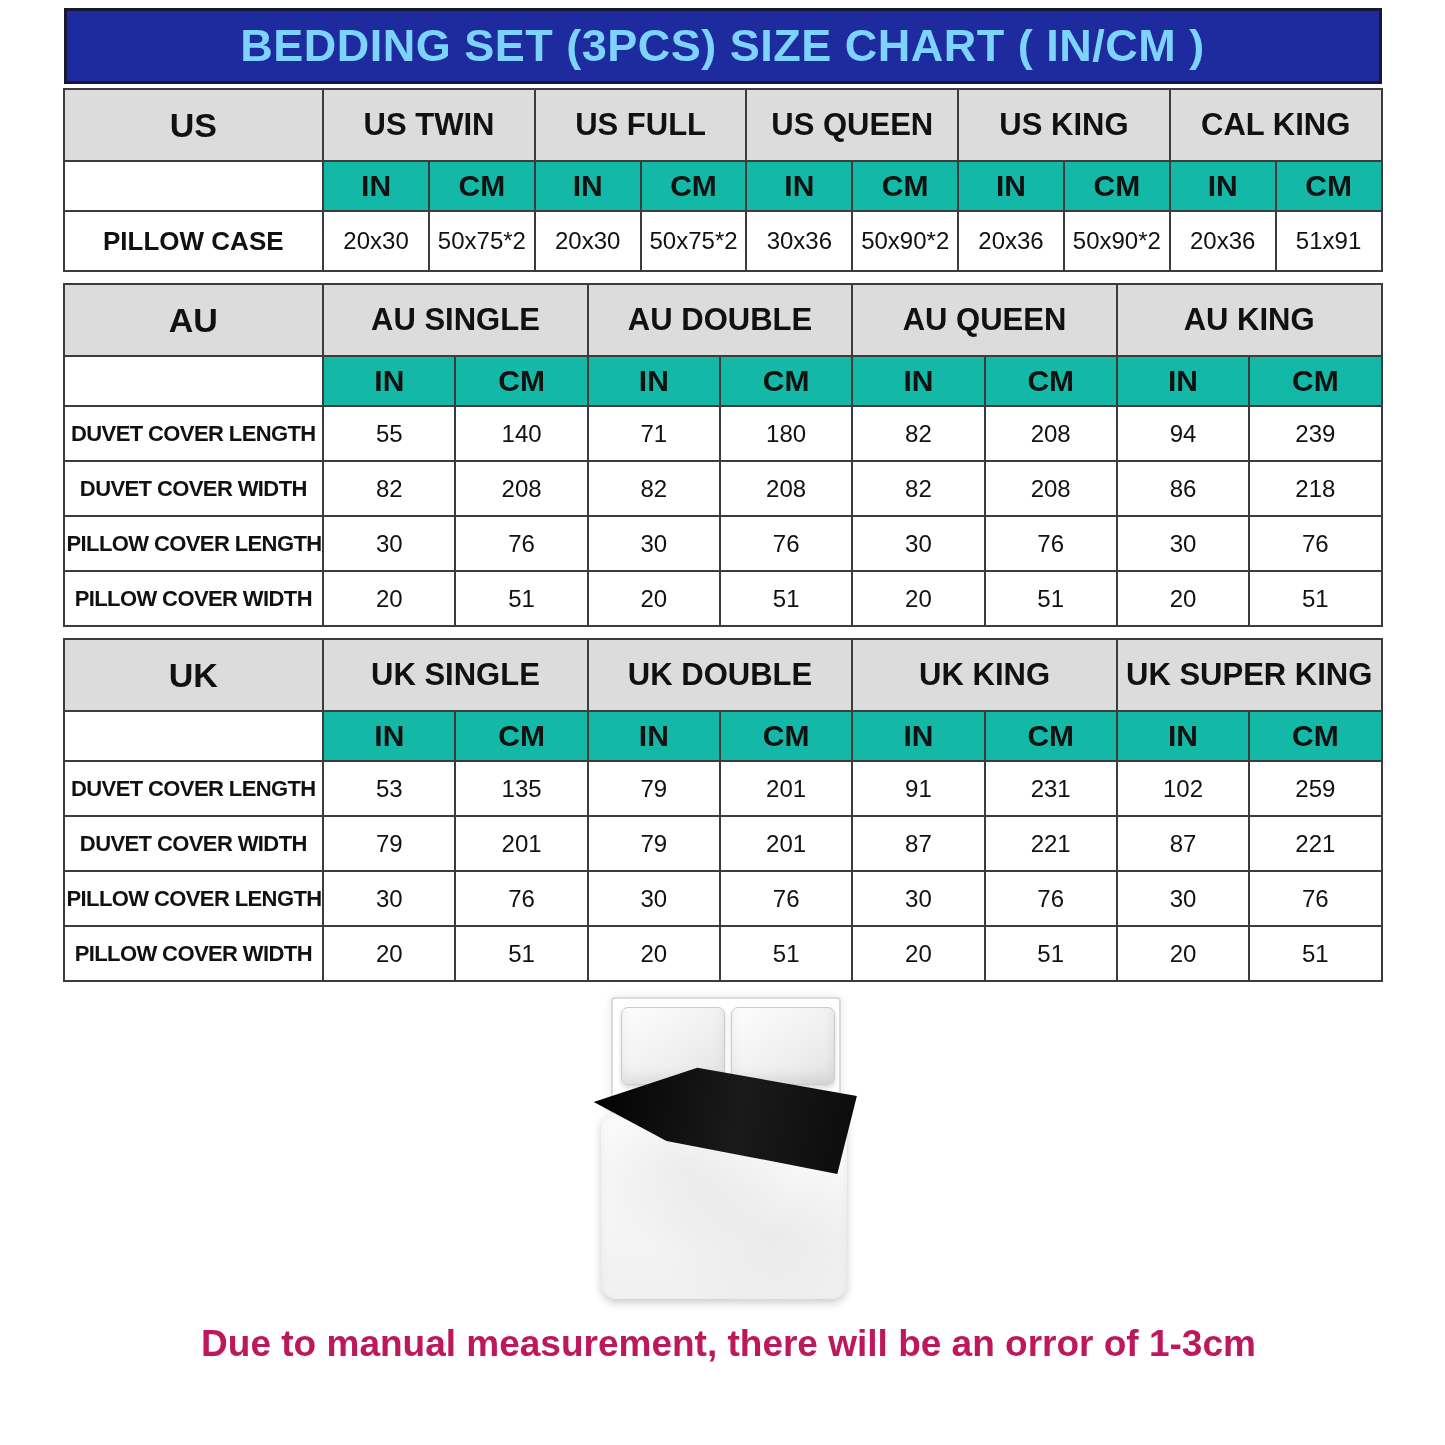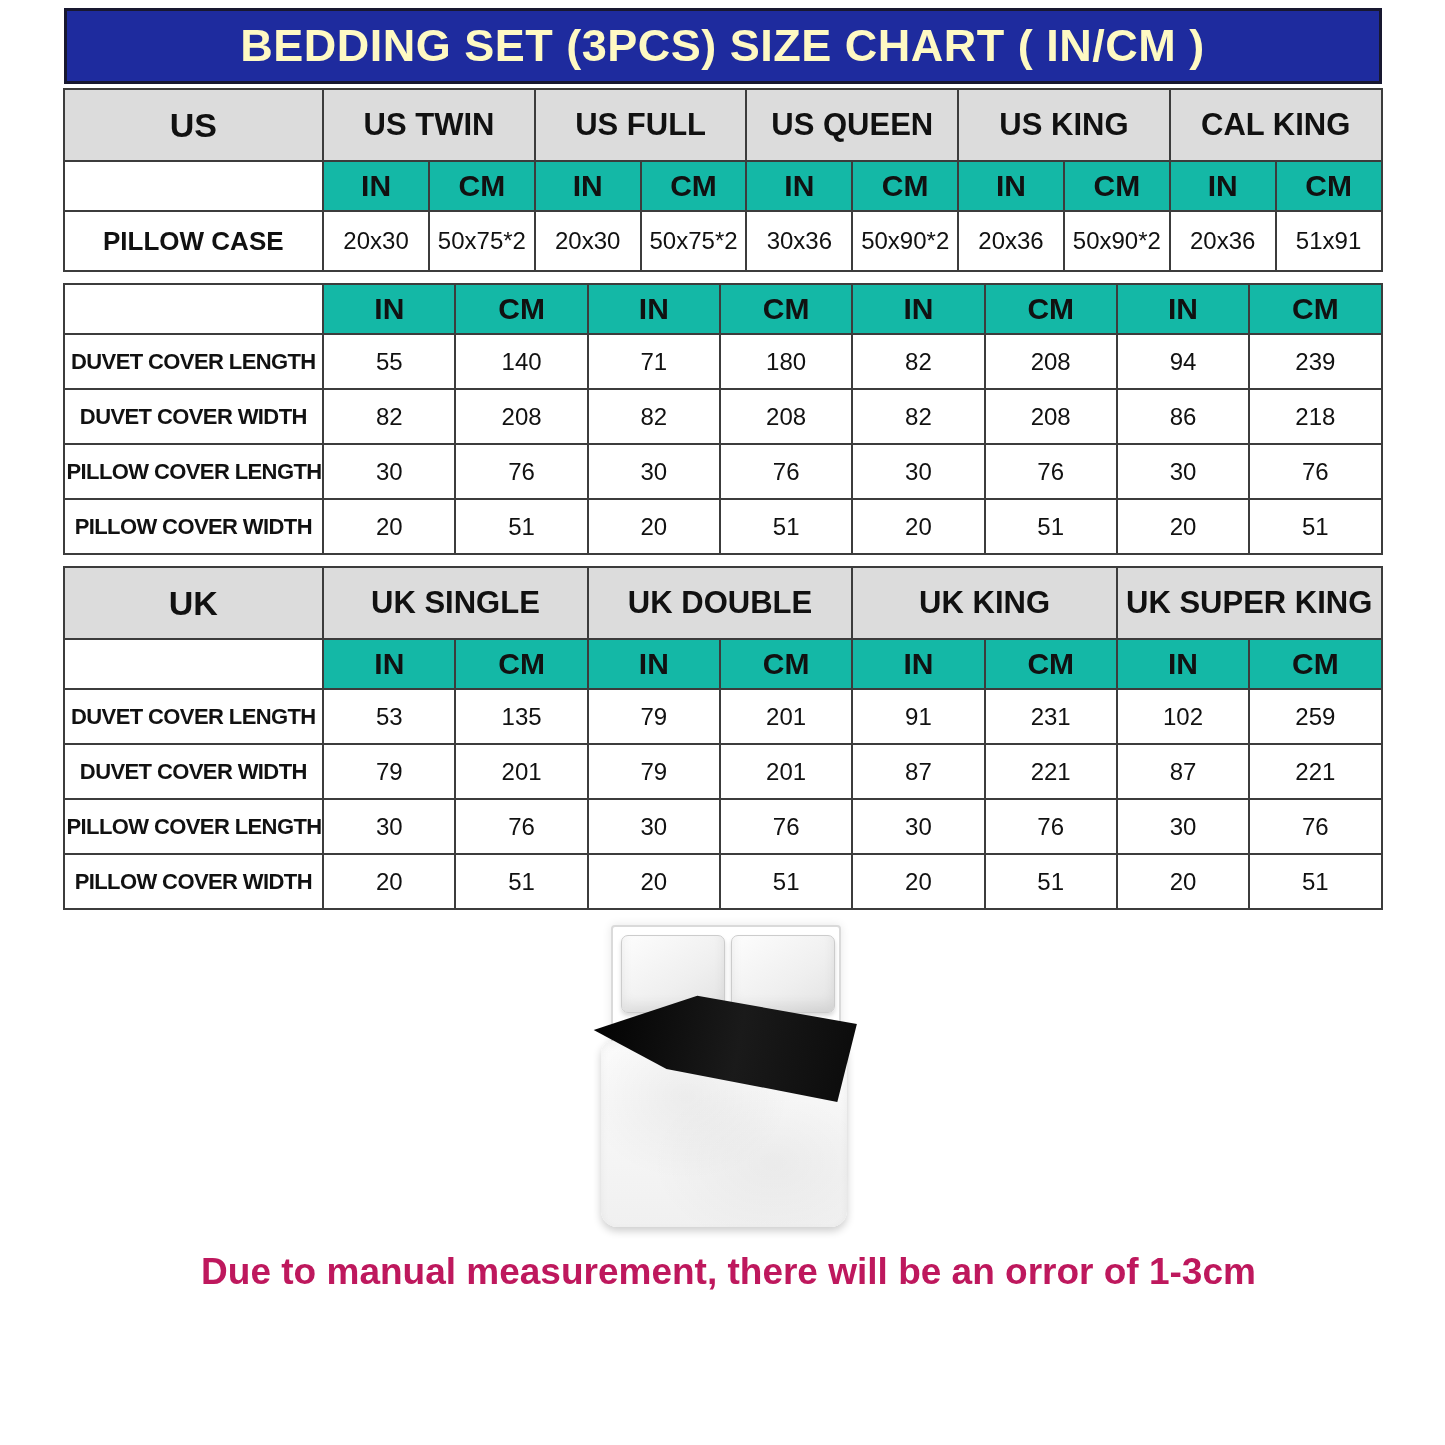--- a/index.html
+++ b/index.html
@@ -13,21 +13,21 @@
 
   
   .banner {
     width:1312px; height:70px;
     margin:8px auto 4px auto;
     background:#1e2b9e;
     border:3px solid #181830;
     display:flex; align-items:center; justify-content:center;
   }
   .banner h1 {
-    margin:0; color:#fef9c3;
+    margin:0; color:#7dd3fc;
     font-size:45px; font-weight:bold; letter-spacing:0.5px;
     white-space:nowrap;
   }
 
   
   table.size-table {
     width:1320px; margin:0 auto 11px auto;
     border-collapse:collapse; table-layout:fixed;
     border:2px solid #3c3c3c;
   }
@@ -154,20 +154,27 @@
         <col style="width: 10.0375%;">
         <col style="width: 10.0375%;">
         <col style="width: 10.0375%;">
         <col style="width: 10.0375%;">
         <col style="width: 10.0375%;">
         <col style="width: 10.0375%;">
         <col style="width: 10.0375%;">
       </colgroup>
       <thead>
         <tr>
+          <th class="hdr region">AU</th>
+          <th class="hdr" colspan="2">AU SINGLE</th>
+          <th class="hdr" colspan="2">AU DOUBLE</th>
+          <th class="hdr" colspan="2">AU QUEEN</th>
+          <th class="hdr" colspan="2">AU KING</th>
+        </tr>
+        <tr>
           <td class="blank"></td>
           <th class="unit">IN</th>
           <th class="unit">CM</th>
           <th class="unit">IN</th>
           <th class="unit">CM</th>
           <th class="unit">IN</th>
           <th class="unit">CM</th>
           <th class="unit">IN</th>
           <th class="unit">CM</th>
         </tr>

